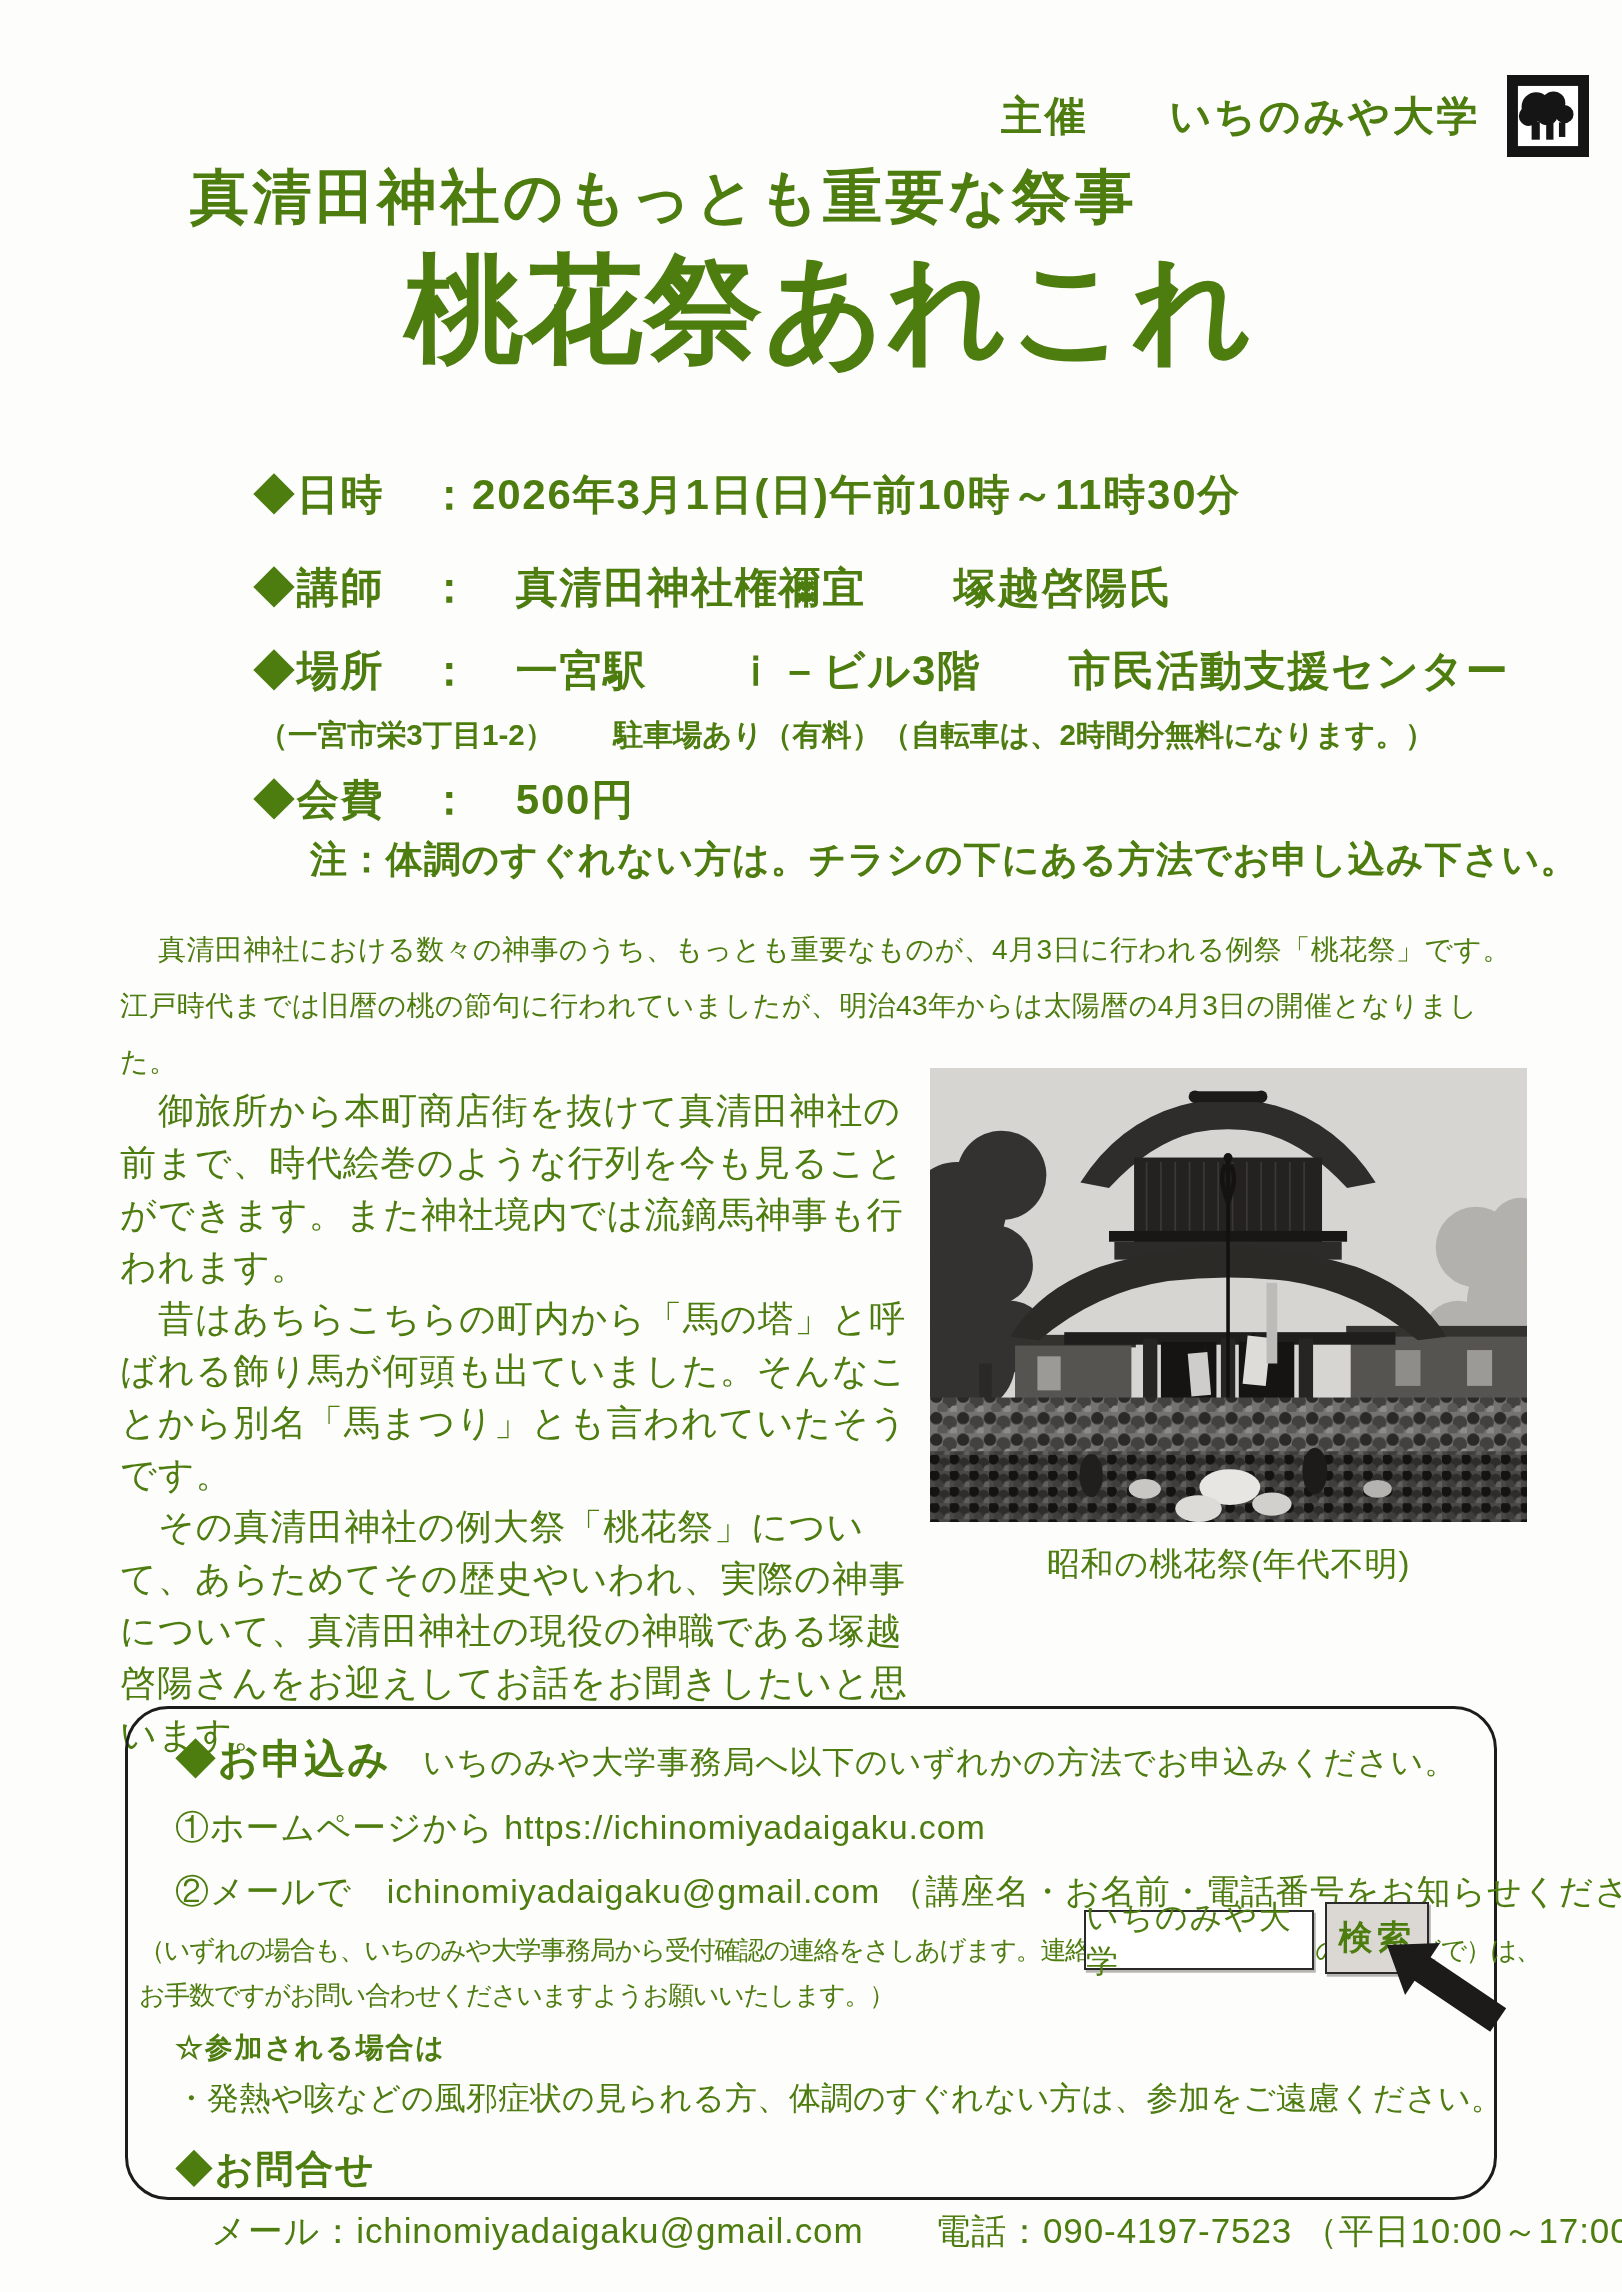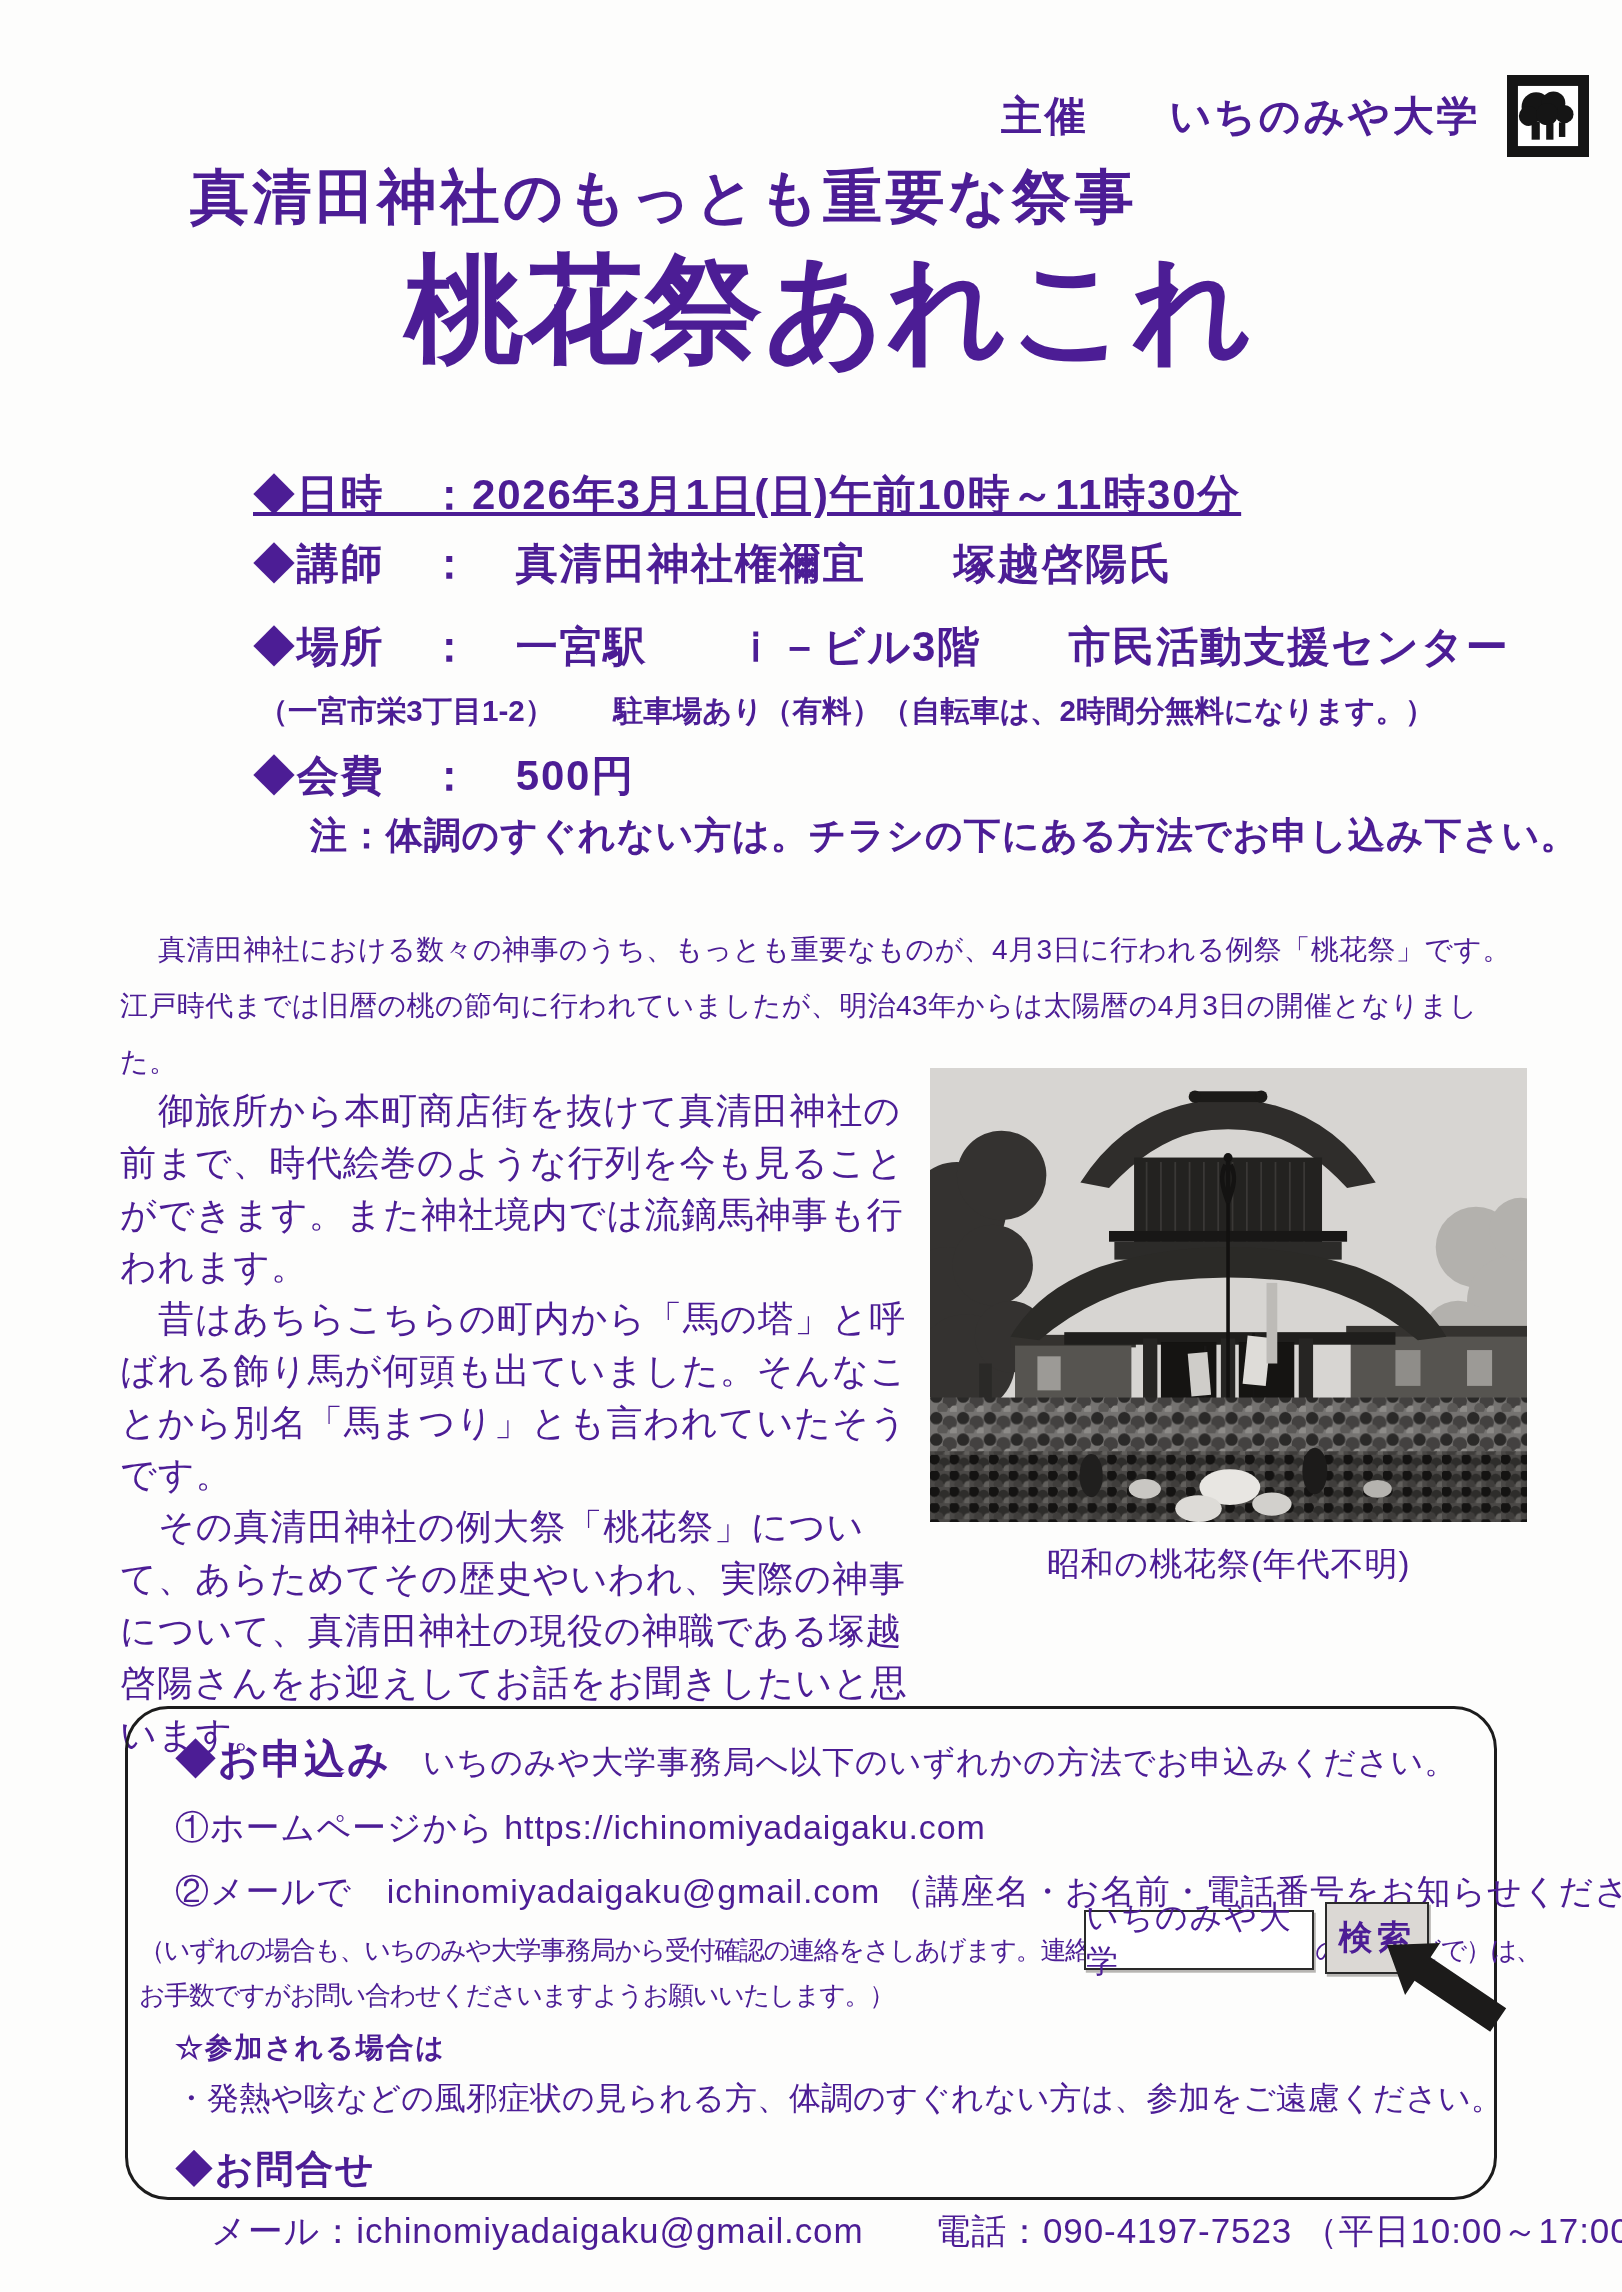--- a/index.html
+++ b/index.html
@@ -1,32 +1,32 @@
 <!DOCTYPE html>
 <html style="font-size:14.3px"><head>
 <meta charset="utf-8">
 <style>
   html,body{margin:0;padding:0;background:#e9e9e9;}
   .page{position:relative;width:1623px;height:2293px;background:#fdfdfc;
-        font-family:"Liberation Sans",sans-serif;color:#4c1d95;overflow:hidden;margin:0 auto;}
+        font-family:"Liberation Sans",sans-serif;color:#4d7c0f;overflow:hidden;margin:0 auto;}
 
   
   .org{position:absolute;top:75px;left:1001px;display:flex;align-items:center;gap:27px;
        font-size:41px;font-weight:bold;letter-spacing:2.7px;}
   .org .gap{width:27px;}
   .org-logo svg{display:block;}
 
   
   .subtitle{position:absolute;top:158px;left:190px;font-size:59px;font-weight:bold;letter-spacing:3.6px;}
   .main-title{position:absolute;top:231px;left:405px;font-family:"Liberation Serif",serif;
               font-size:118px;font-weight:bold;letter-spacing:1.8px;}
 
   
   .details{position:absolute;top:467px;left:253px;font-weight:bold;}
-  .d-dt{font-size:42px;letter-spacing:1.8px;margin-bottom:13px;text-decoration:underline;}
+  .d-dt{font-size:42px;letter-spacing:1.8px;margin-bottom:37px;}
   .d-lect{font-size:42px;letter-spacing:1.8px;margin-bottom:27px;}
   .d-place{font-size:42px;letter-spacing:1.8px;margin-bottom:16px;}
   .d-note{font-size:29.6px;letter-spacing:0;margin:0 0 16px 5.4px;font-weight:bold;}
   .d-fee{font-size:42px;letter-spacing:1.8px;margin-bottom:7.2px;}
   .d-reserve{font-size:37px;letter-spacing:0.9px;margin-left:57px;}
 
   
   .body-p1{position:absolute;top:922px;left:120px;width:1404px;font-size:28px;
            line-height:56px;letter-spacing:0.4px;text-indent:38px;}
   .left-col{position:absolute;top:1085px;left:120px;width:813px;font-size:36px;

